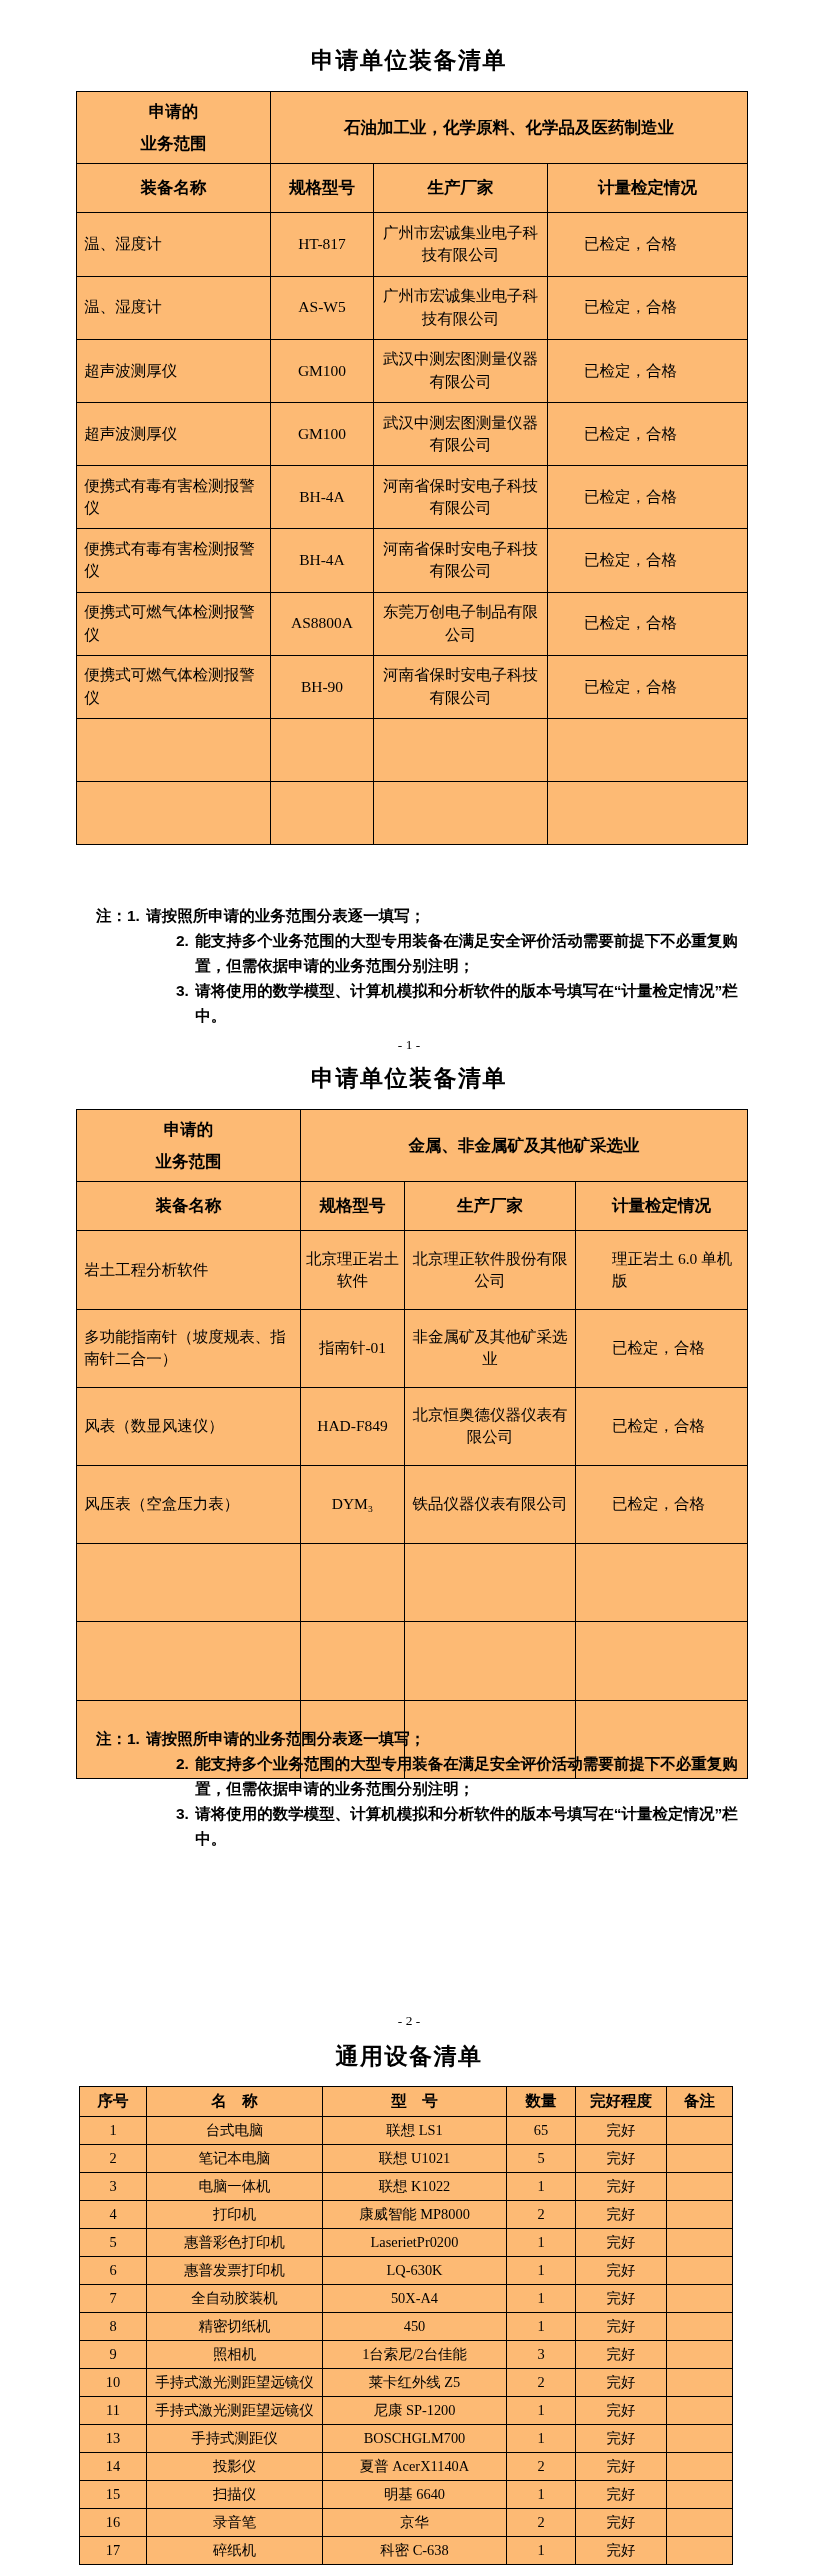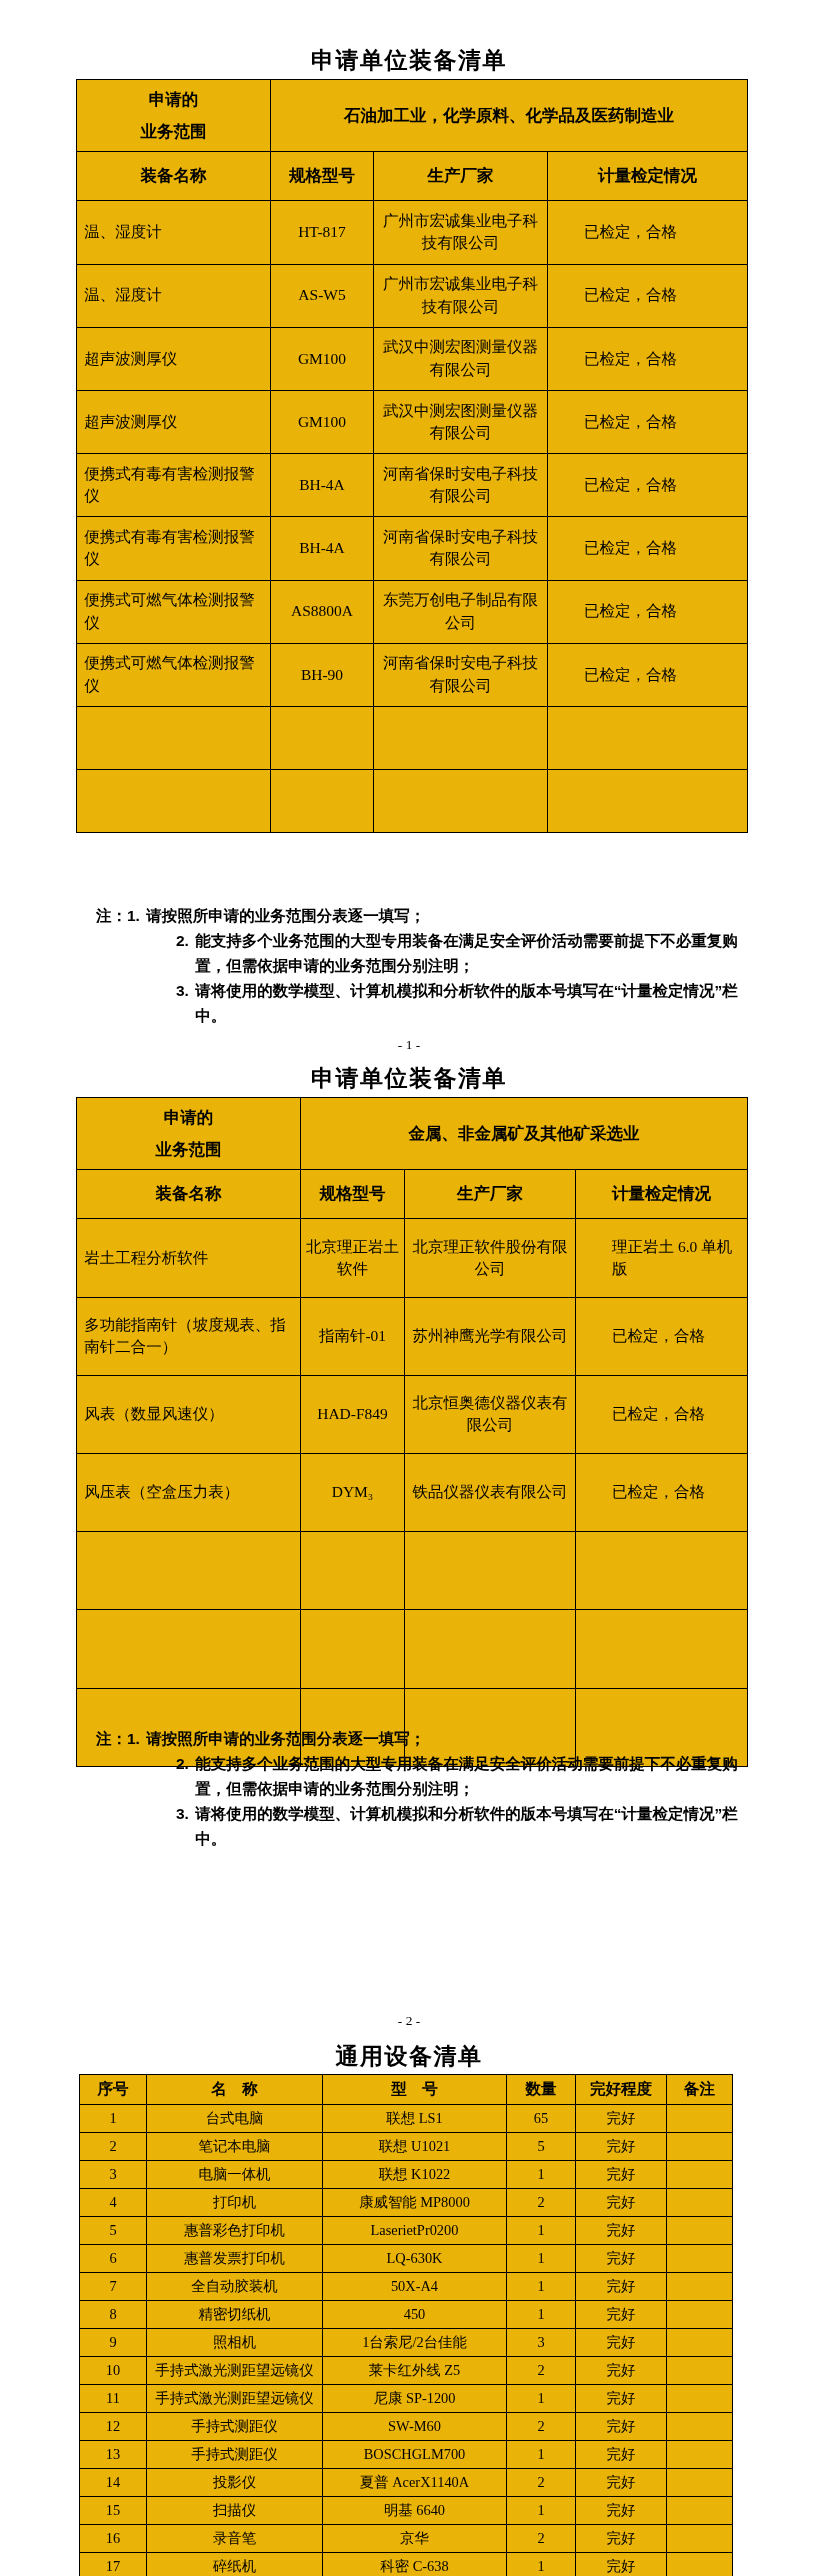--- a/index.html
+++ b/index.html
@@ -18,21 +18,22 @@
     text-align:center;
     font-family:"Liberation Sans","DejaVu Sans",sans-serif;
     font-weight:bold;
     font-size:23px;
     letter-spacing:1.5px;
   }
   table.doc-table{
     position:absolute;
     border-collapse:collapse;
     table-layout:fixed;
-    background:#eab308;
+    background:#fdba74;
+    margin-top:12px;
   }
   table.doc-table td{
     border-left:1px solid #000;
     border-right:1px solid #000;
     border-top:1.5px solid #000;
     border-bottom:1.5px solid #000;
     vertical-align:middle;
     padding:2.1px 4.1px;
     font-size:15.5px;
     line-height:1.45;
@@ -271,21 +272,21 @@
         <tr class="data-row">
           <td class="c-name">岩土工程分析软件</td>
           <td class="c-model">北京理正岩土软件</td>
           <td class="c-maker">北京理正软件股份有限公司</td>
           <td class="c-status">理正岩土 6.0 单机版</td>
         </tr>
 
         <tr class="data-row">
           <td class="c-name">多功能指南针（坡度规表、指南针二合一）</td>
           <td class="c-model">指南针-01</td>
-          <td class="c-maker">苏州神鹰光学有限公司</td>
+          <td class="c-maker">非金属矿及其他矿采选业</td>
           <td class="c-status">已检定，合格</td>
         </tr>
 
         <tr class="data-row">
           <td class="c-name">风表（数显风速仪）</td>
           <td class="c-model">HAD-F849</td>
           <td class="c-maker">北京恒奥德仪器仪表有限公司</td>
           <td class="c-status">已检定，合格</td>
         </tr>
 
@@ -454,28 +455,20 @@
 
         <tr class="data-row">
           <td>11</td>
           <td>手持式激光测距望远镜仪</td>
           <td>尼康 SP-1200</td>
           <td>1</td>
           <td>完好</td>
           <td></td>
         </tr>
 
-        <tr class="data-row">
-          <td>12</td>
-          <td>手持式测距仪</td>
-          <td>SW-M60</td>
-          <td>2</td>
-          <td>完好</td>
-          <td></td>
-        </tr>
 
         <tr class="data-row">
           <td>13</td>
           <td>手持式测距仪</td>
           <td>BOSCHGLM700</td>
           <td>1</td>
           <td>完好</td>
           <td></td>
         </tr>
 

